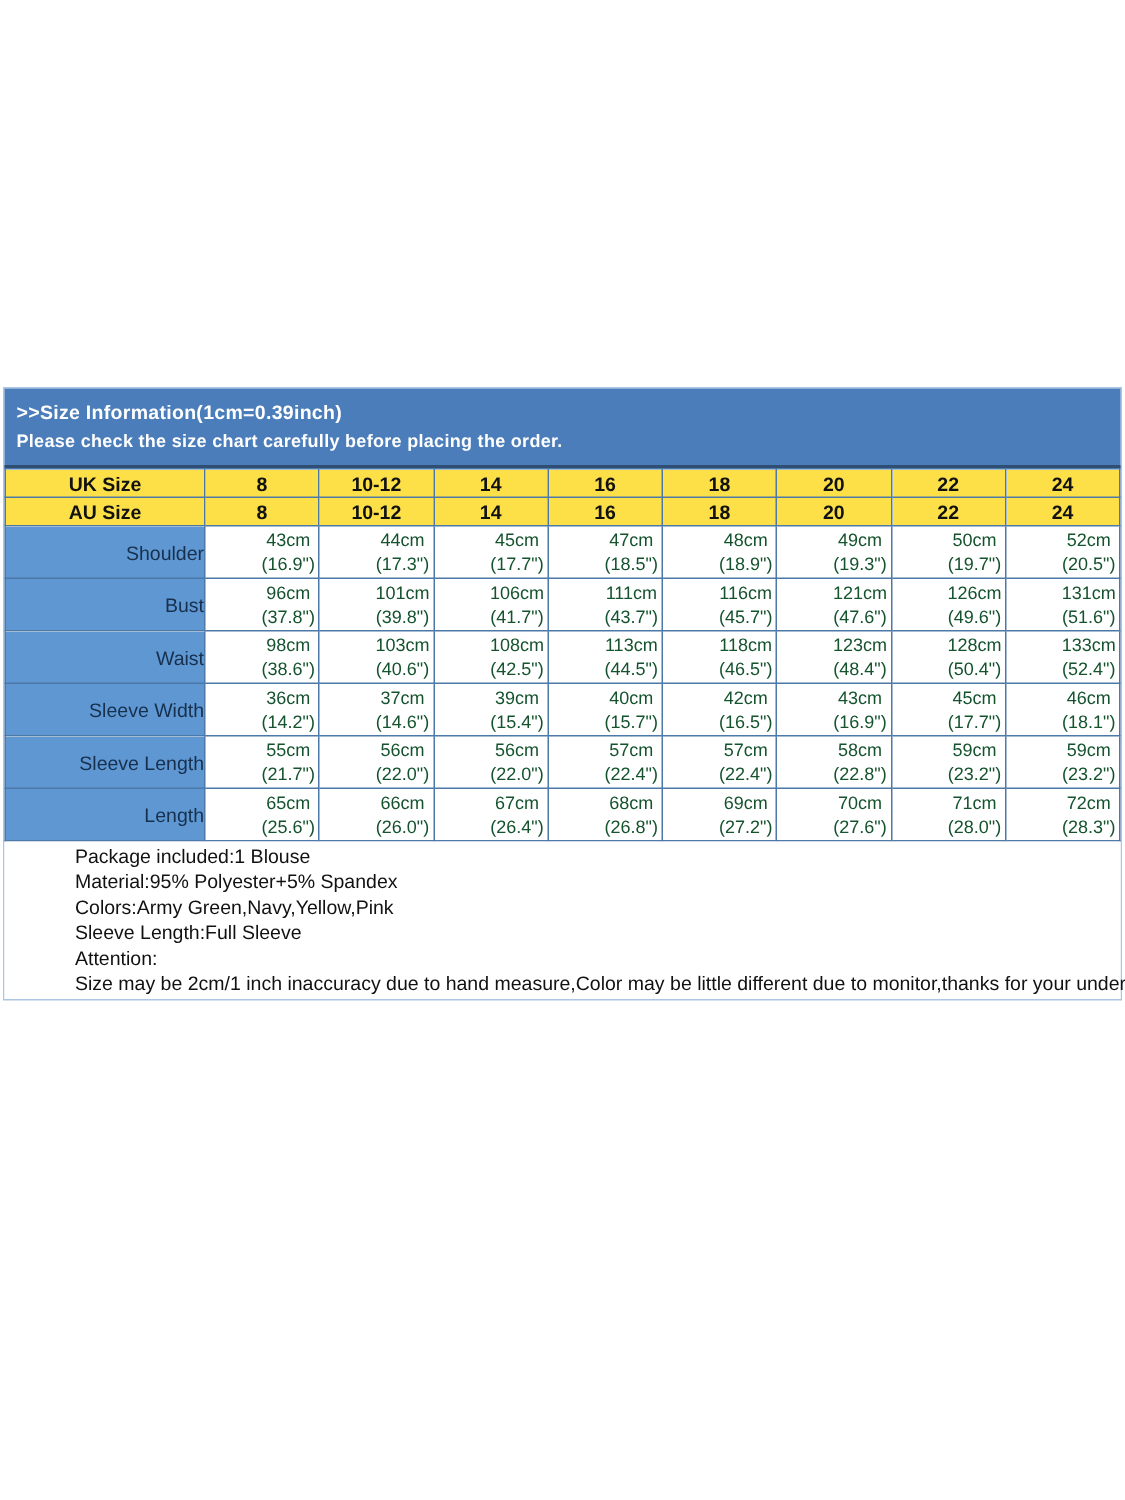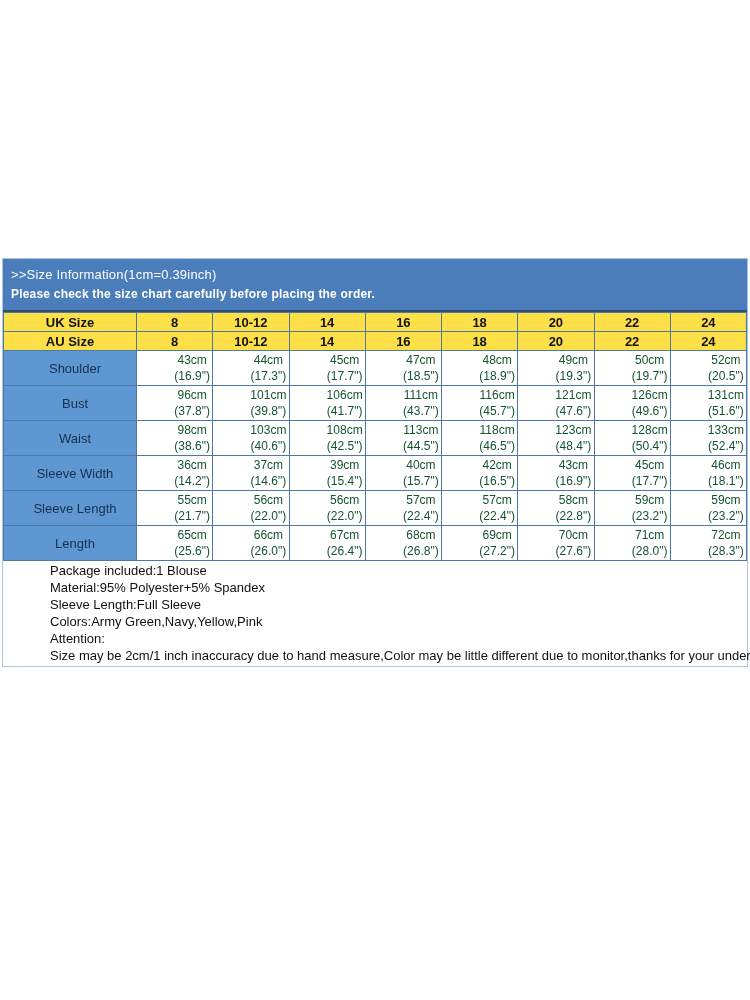--- a/index.html
+++ b/index.html
@@ -7,35 +7,35 @@
     width:750px; height:1000px; background:#ffffff;
     font-family:"Liberation Sans", sans-serif;
     position:relative; overflow:hidden;
   }
   .content {
     position:absolute; top:258px; left:2px; width:744px;
     border:1px solid #a9c6e4; background:#ffffff;
   }
   
   .banner { background:#4a7db9; color:#ffffff; border-bottom:2px solid #2e4e74; }
-  .banner .line1 { font-size:13px; font-weight:normal; padding:8px 8px 3px 8px; letter-spacing:.2px; }
+  .banner .line1 { font-size:13px; font-weight:bold; padding:8px 8px 3px 8px; letter-spacing:.2px; }
   .banner .line2 { font-size:12px; font-weight:bold; padding:2px 8px 9px 8px; letter-spacing:.2px; }
   
   table.size-table { width:100%; border-collapse:collapse; table-layout:fixed; }
   col.c-label { width:133px; }
   .size-table th, .size-table td {
     border:1px solid #4d79a8; text-align:center; vertical-align:middle;
     padding:0; color:#111111; overflow:hidden;
   }
   tr.head-row th { background:#cdddee; font-size:13px; font-weight:bold; height:38px; line-height:17px; }
   tr.sub-row th, tr.sub-row td { background:#fde047; font-size:13px; font-weight:bold; height:18px; }
   tr.meas-row { height:35px; }
   tr.meas-row th.mlabel {
     background:#5f97d2; font-weight:normal; font-size:13px;
-    text-align:center; padding-left:10px; color:#16304e;
+    text-align:right; padding-left:10px; color:#16304e;
   }
   tr.meas-row td { background:#ffffff; font-size:12px; font-weight:normal; line-height:16px; color:#14532d;padding-left:35px; }
   
   .notes {
     background:#ffffff; font-size:13px; line-height:17px; color:#111111;
     padding:1px 4px 2px 4px;
   }
   .notes div { white-space:nowrap;margin-left:43px; }
 </style>
 </head>
@@ -284,18 +284,18 @@
             <div>72cm</div>
             <div>(28.3")</div>
           </td>
         </tr>
       </tbody>
     </table>
 
   <div class="notes" id="notes">
       <div>Package included:1 Blouse</div>
       <div>Material:95% Polyester+5% Spandex</div>
+      <div>Colors:Army Green,Navy,Yellow,Pink</div>
       <div>Sleeve Length:Full Sleeve</div>
-      <div>Colors:Army Green,Navy,Yellow,Pink</div>
       <div>Attention:</div>
       <div>Size may be 2cm/1 inch inaccuracy due to hand measure,Color may be little different due to monitor,thanks for your understanding!</div>
     </div>
 </div>
 
 </body></html>

